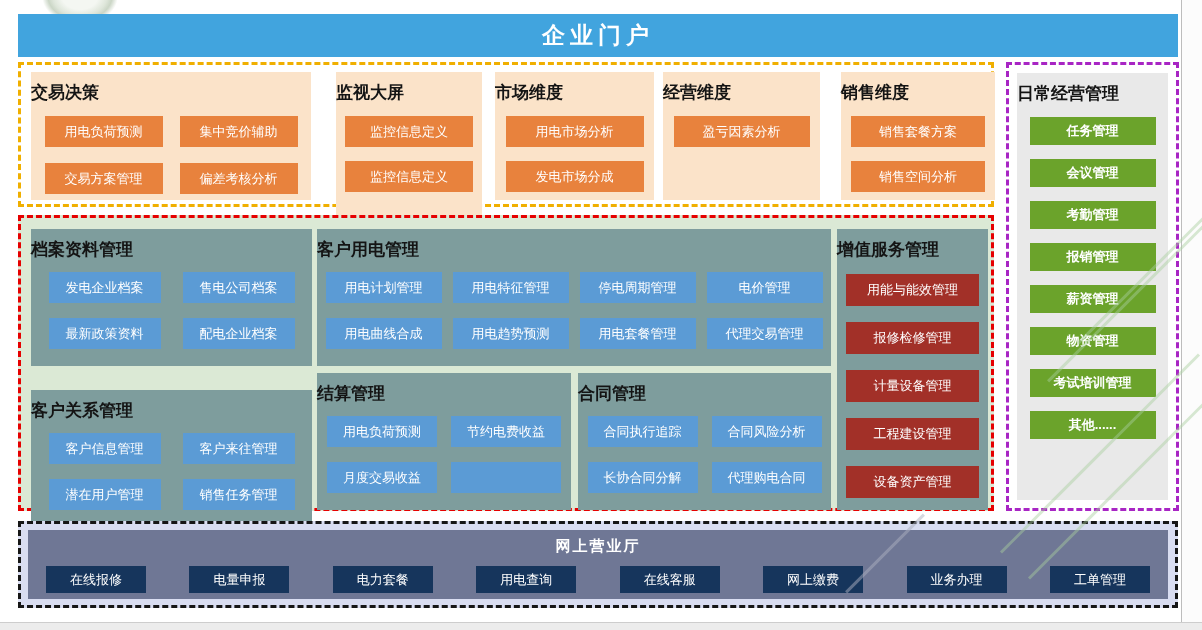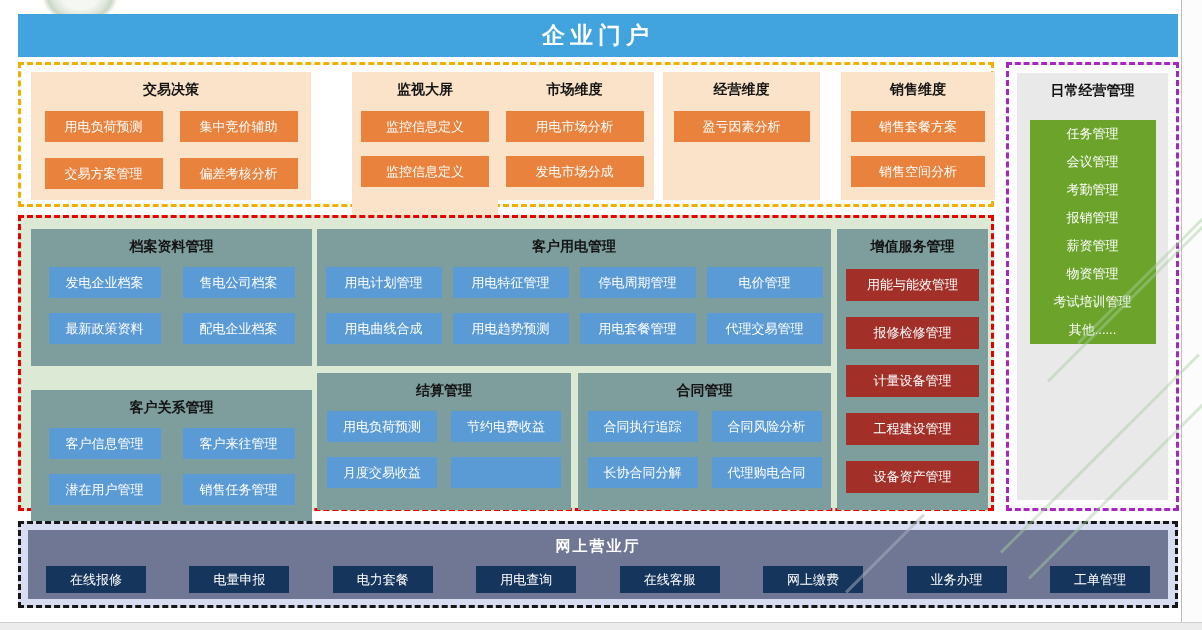--- a/index.html
+++ b/index.html
@@ -14,21 +14,21 @@
     display:flex;align-items:center;justify-content:center;
   }
   .sec{position:absolute;box-sizing:border-box;}
   .sec-analysis{left:18px;top:62px;width:976px;height:145px;border:3px dashed #F0AF00;background:#fff;}
   .sec-business{left:18px;top:215px;width:976px;height:296px;border:3px dashed #E60000;background:#DBE9D5;}
   .sec-daily{left:1006px;top:62px;width:173px;height:449px;border:3px dashed #A825C4;background:#fff;}
   .sec-hall{left:18px;top:521px;width:1160px;height:87px;border:3px dashed #161616;background:#D9DDF1;}
 
   .apanel{position:absolute;background:#FBE3C9;box-sizing:border-box;}
   .tpanel{position:absolute;background:#7E9D9D;box-sizing:border-box;}
-  .ptitle{font-size:14px;font-weight:bold;color:#141414;text-align:center;padding-top:9px;white-space:nowrap;}
+  .ptitle{font-size:17px;font-weight:bold;color:#141414;text-align:left;padding-top:9px;white-space:nowrap;}
   .grid{display:grid;justify-content:center;}
   .btn{display:flex;align-items:center;justify-content:center;color:#fff;font-size:13px;height:31px;cursor:default;white-space:nowrap;}
   .obtn{background:#E8823D;}
   .bbtn{background:#5B9BD5;}
   .rbtn{background:#A23028;height:32px;}
   .gbtn{background:#6BA32B;height:28px;}
   .nbtn{background:#16355C;height:27px;width:100px;}
 
   .dpanel{position:absolute;left:8px;top:8px;right:8px;bottom:8px;background:#E9E9E9;}
   .hpanel{position:absolute;left:7px;top:6px;right:7px;bottom:6px;background:#6F7795;}
@@ -54,21 +54,21 @@
 <div class="sec sec-analysis">
   <div class="apanel" style="left:10px;top:7px;width:280px;height:128px;">
     <div class="ptitle">交易决策</div>
     <div class="grid" style="grid-template-columns:118px 118px;gap:16px 17px;margin-top:12px;">
       <div class="btn obtn">用电负荷预测</div>
       <div class="btn obtn">集中竞价辅助</div>
       <div class="btn obtn">交易方案管理</div>
       <div class="btn obtn">偏差考核分析</div>
     </div>
   </div>
-  <div class="apanel" style="left:315px;top:7px;width:146px;height:148px;margin-left:16px;">
+  <div class="apanel" style="left:315px;top:7px;width:146px;height:148px;">
     <div class="ptitle">监视大屏</div>
     <div class="grid" style="grid-template-columns:128px;gap:14px;margin-top:12px;">
       <div class="btn obtn">监控信息定义</div>
       <div class="btn obtn">监控信息定义</div>
     </div>
   </div>
   <div class="apanel" style="left:474px;top:7px;width:159px;height:128px;">
     <div class="ptitle">市场维度</div>
     <div class="grid" style="grid-template-columns:138px;gap:14px;margin-top:12px;">
       <div class="btn obtn">用电市场分析</div>
@@ -148,21 +148,21 @@
       <div class="btn bbtn">合同风险分析</div>
       <div class="btn bbtn">长协合同分解</div>
       <div class="btn bbtn">代理购电合同</div>
     </div>
   </div>
 </div>
 
 <div class="sec sec-daily">
   <div class="dpanel">
     <div class="ptitle">日常经营管理</div>
-    <div class="grid" style="grid-template-columns:126px;margin-top:20px;">
+    <div class="grid" style="grid-template-columns:126px;gap:14px;margin-top:12px;font-weight:bold;">
       <div class="btn gbtn">任务管理</div>
       <div class="btn gbtn">会议管理</div>
       <div class="btn gbtn">考勤管理</div>
       <div class="btn gbtn">报销管理</div>
       <div class="btn gbtn">薪资管理</div>
       <div class="btn gbtn">物资管理</div>
       <div class="btn gbtn">考试培训管理</div>
       <div class="btn gbtn">其他......</div>
     </div>
   </div>

